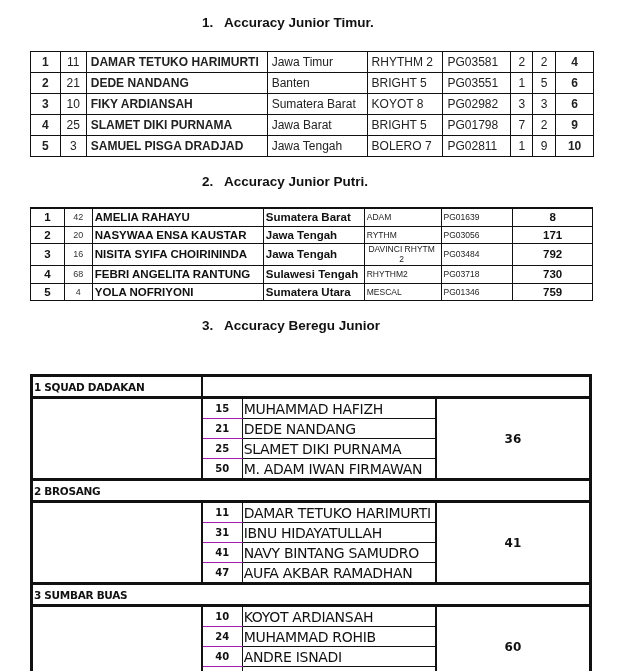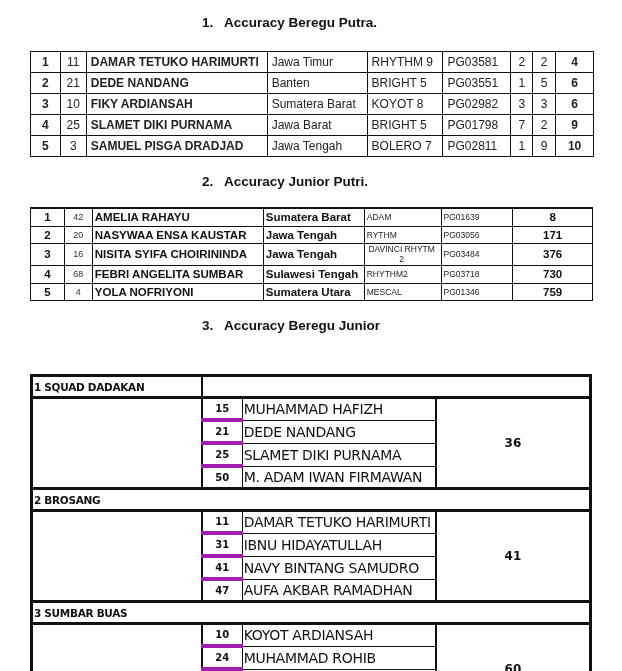--- a/index.html
+++ b/index.html
@@ -28,51 +28,51 @@
   #t2 td.prov { font-size: 11.5px; font-weight: bold; padding-left: 2px; }
   #t2 td.sm { font-size: 8.5px; padding-left: 2px; color: #222; white-space: normal; line-height: 10px; margin-top: 24px; }
   #t2 td.sc { font-size: 11.5px; font-weight: bold; text-align: center; }
 
   
   #t3 { left: 30px; top: 350px; width: 562px; font-family: "DejaVu Sans", sans-serif; border: 3px solid #111; margin-top: 24px; }
   #t3 td { height: 19px; color: #111; }
   #t3 tr.grp td { font-size: 10.5px; font-weight: bold; padding-left: 1px; letter-spacing: -0.3px; }
   #t3 tr.grp { border-top: 3px solid #111; border-bottom: 3px solid #111; }
   #t3 td.blank { border-right: 2px solid #111; }
-  #t3 td.mno { font-size: 10px; font-weight: bold; text-align: center; border-right: 1px solid #111; border-bottom: 4px solid #a21caf; }
+  #t3 td.mno { font-size: 10px; font-weight: bold; text-align: center; border-right: 1px solid #111; border-bottom: 1px solid #a21caf; }
   #t3 td.mnm { font-size: 14px; padding-left: 1px; border-right: 2px solid #111; border-bottom: 1px solid #111; letter-spacing: -0.3px; }
   #t3 td.msc { font-size: 12px; font-weight: bold; text-align: center; }
   #t3 td.hdr-right { border-left: 2px solid #111; }
 </style>
 </head>
 <body>
 
 <div class="title" style="top:15px; padding-left:202px;">
-  <span class="num">1.</span><span>Accuracy Beregu Putra.</span>
+  <span class="num">1.</span><span>Accuracy Junior Timur.</span>
 </div>
 
 <table id="t1">
   <colgroup>
     <col style="width:30px">
       <col style="width:26px">
       <col style="width:181px">
       <col style="width:100px">
     <col style="width:76px">
       <col style="width:68px">
       <col style="width:22px">
       <col style="width:23px">
       <col style="width:38px">
   </colgroup>
   <tbody>
     <tr>
       <td class="c b">1</td>
       <td class="c">11</td>
       <td class="b">DAMAR TETUKO HARIMURTI</td>
       <td>Jawa Timur</td>
-      <td>RHYTHM 9</td>
+      <td>RHYTHM 2</td>
       <td>PG03581</td>
       <td class="c">2</td>
       <td class="c">2</td>
       <td class="c b">4</td>
     </tr>
     <tr>
       <td class="c b">2</td>
       <td class="c">21</td>
       <td class="b">DEDE NANDANG</td>
       <td>Banten</td>
@@ -151,26 +151,26 @@
       <td class="sm">PG03056</td>
       <td class="sc">171</td>
     </tr>
     <tr style="height:22px">
       <td class="rank">3</td>
       <td class="no">16</td>
       <td class="nm">NISITA SYIFA CHOIRININDA</td>
       <td class="prov">Jawa Tengah</td>
       <td class="sm" style="white-space:normal; width:70px;text-align:center;">DAVINCI RHYTM 2</td>
       <td class="sm">PG03484</td>
-      <td class="sc">376</td>
+      <td class="sc">792</td>
     </tr>
     <tr style="height:18px">
       <td class="rank">4</td>
       <td class="no">68</td>
-      <td class="nm">FEBRI ANGELITA SUMBAR</td>
+      <td class="nm">FEBRI ANGELITA RANTUNG</td>
       <td class="prov">Sulawesi Tengah</td>
       <td class="sm">RHYTHM2</td>
       <td class="sm">PG03718</td>
       <td class="sc">730</td>
     </tr>
     <tr style="height:17px">
       <td class="rank">5</td>
       <td class="no">4</td>
       <td class="nm">YOLA NOFRIYONI</td>
       <td class="prov">Sumatera Utara</td>

